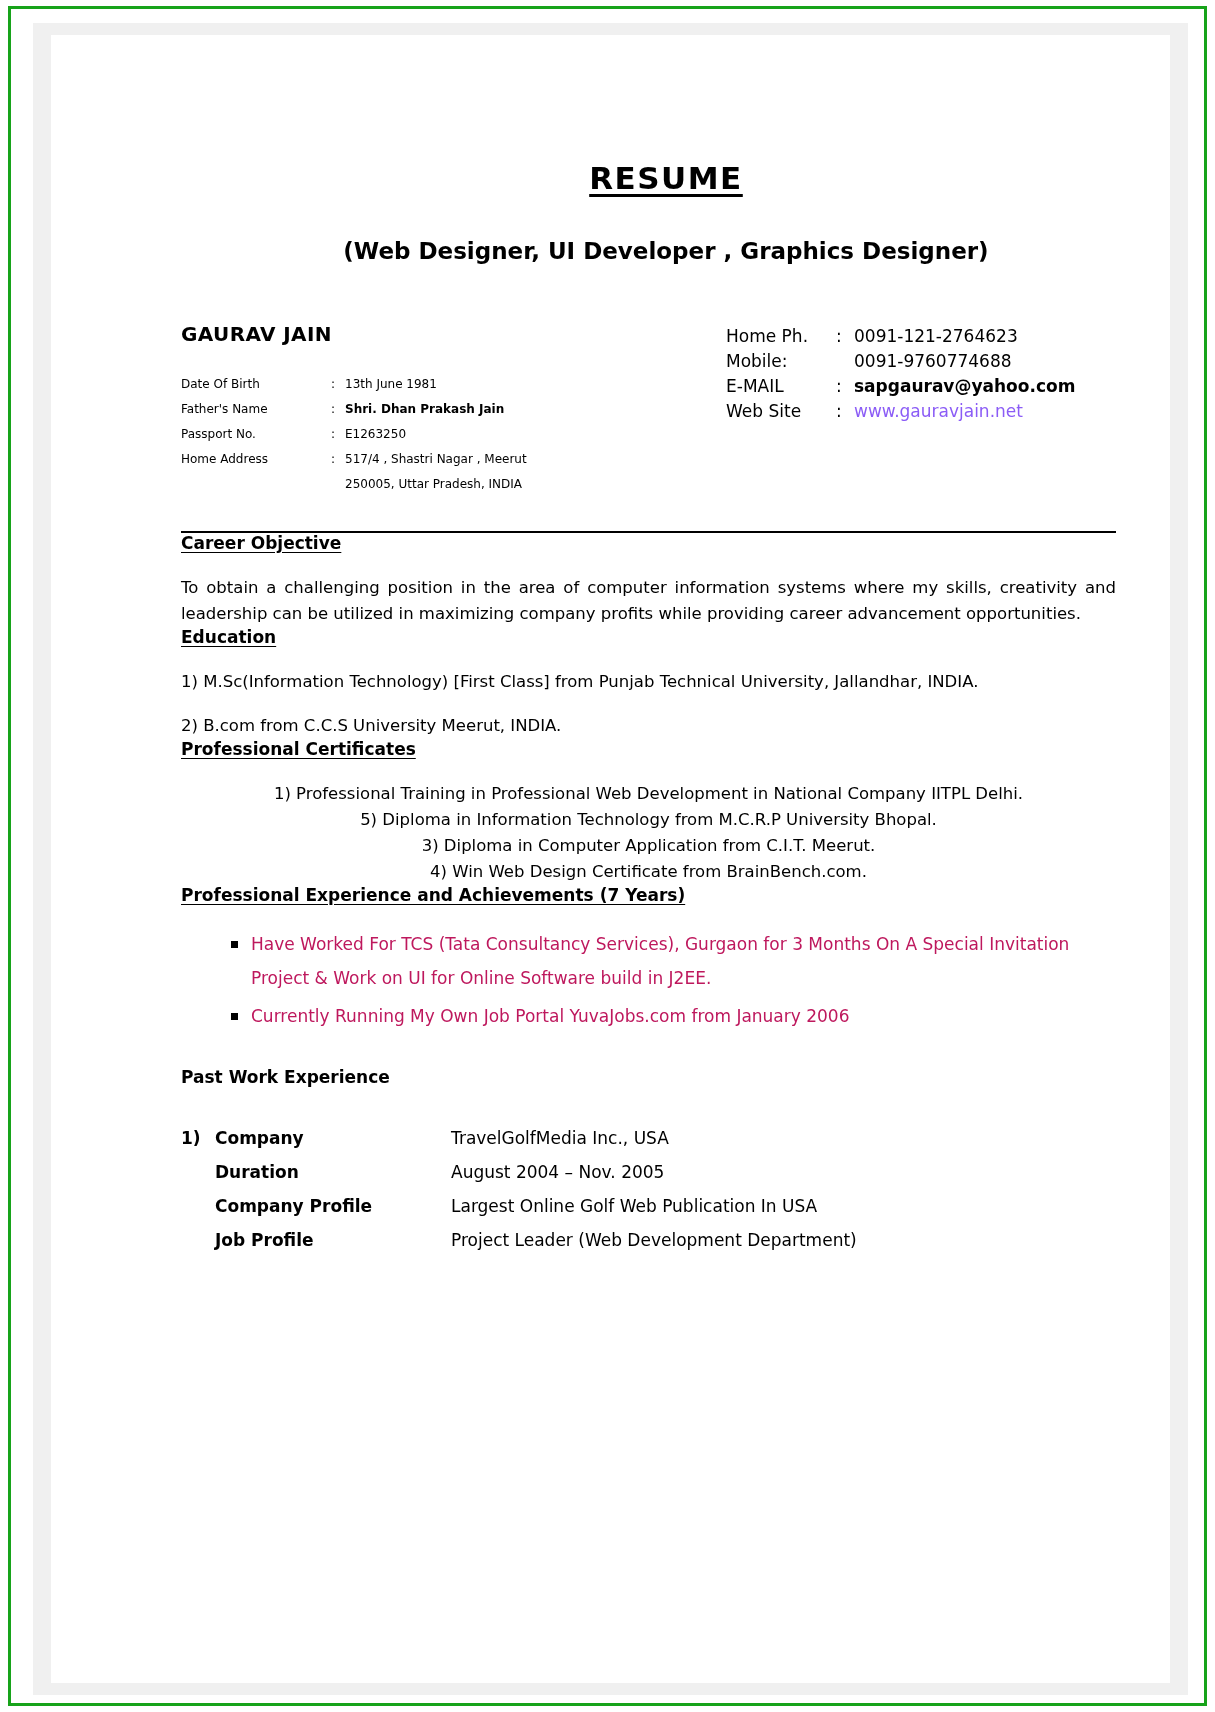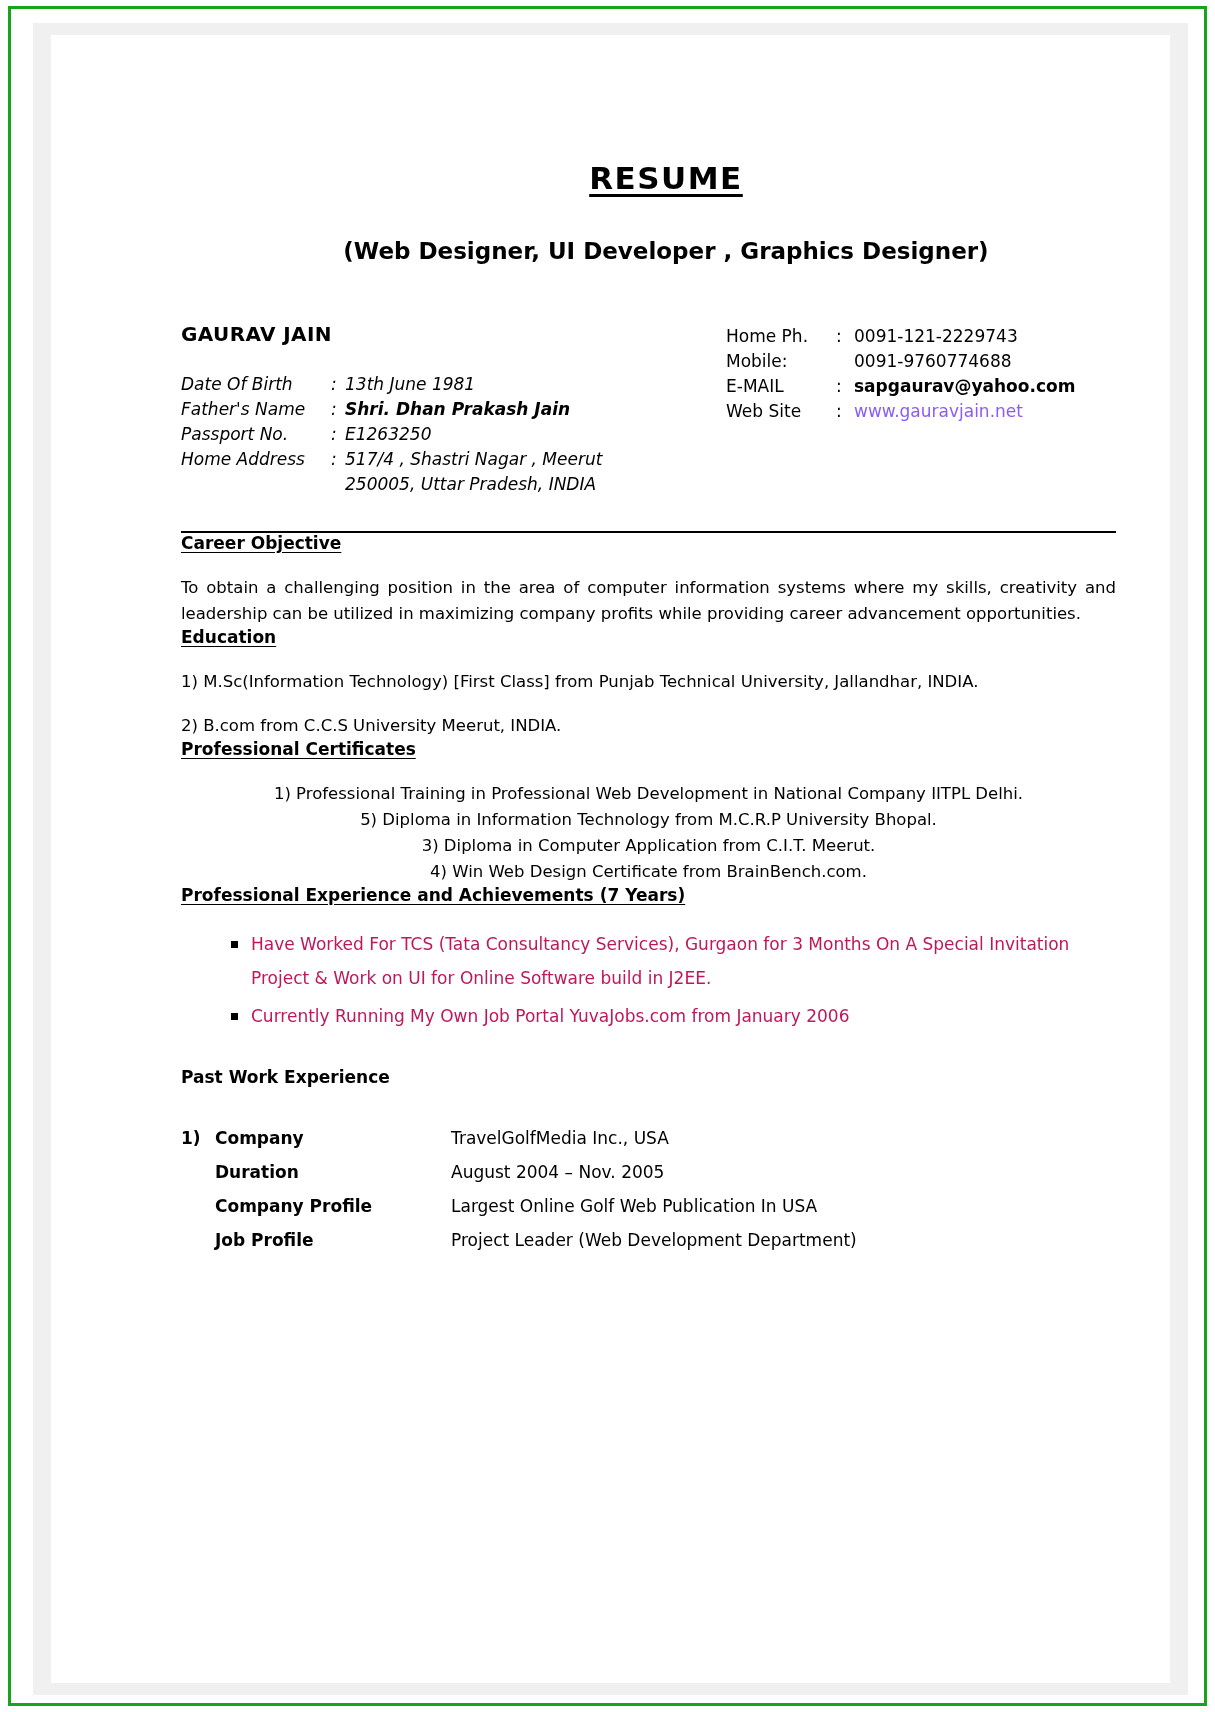--- a/index.html
+++ b/index.html
@@ -79,25 +79,24 @@
   .identity-right { flex: 1; padding-top: 2px; }
 
   .person-name {
     font-size: 20px;
     font-weight: bold;
     letter-spacing: 0.4px;
     color: #000;
     margin-bottom: 26px;
   }
   .kv-row {
-    font-size: 17px;
+    font-size: 12px;
     line-height: 25px;
     color: #000;
     white-space: nowrap;
-    font-style: italic;
   }
   .kv-label { display: inline-block; width: 150px; }
   .kv-sep { display: inline-block; width: 14px; }
   .kv-val { }
   .kv-val.b { font-weight: bold; }
   .kv-cont { padding-left: 164px; }
 
   .c-row {
     font-size: 17px;
     line-height: 25px;
@@ -223,21 +222,21 @@
             <div class="kv-row">
               <span class="kv-label">Home Address</span><span class="kv-sep">:</span><span class="kv-val">517/4 , Shastri Nagar , Meerut</span>
             </div>
             <div class="kv-row kv-cont">250005, Uttar Pradesh, INDIA</div>
           </div>
 
           <div class="identity-right">
             <div class="c-row">
               <span class="c-label">Home Ph.</span>
                 <span class="c-sep">:</span>
-                <span class="c-val">0091-121-2229743</span>
+                <span class="c-val">0091-121-2764623</span>
             </div>
             <div class="c-row">
               <span class="c-label">Mobile:</span>
                 <span class="c-sep"></span>
                 <span class="c-val">0091-9760774688</span>
             </div>
             <div class="c-row">
               <span class="c-label">E-MAIL</span>
                 <span class="c-sep">:</span>
                 <span class="c-val b">sapgaurav@yahoo.com</span>

